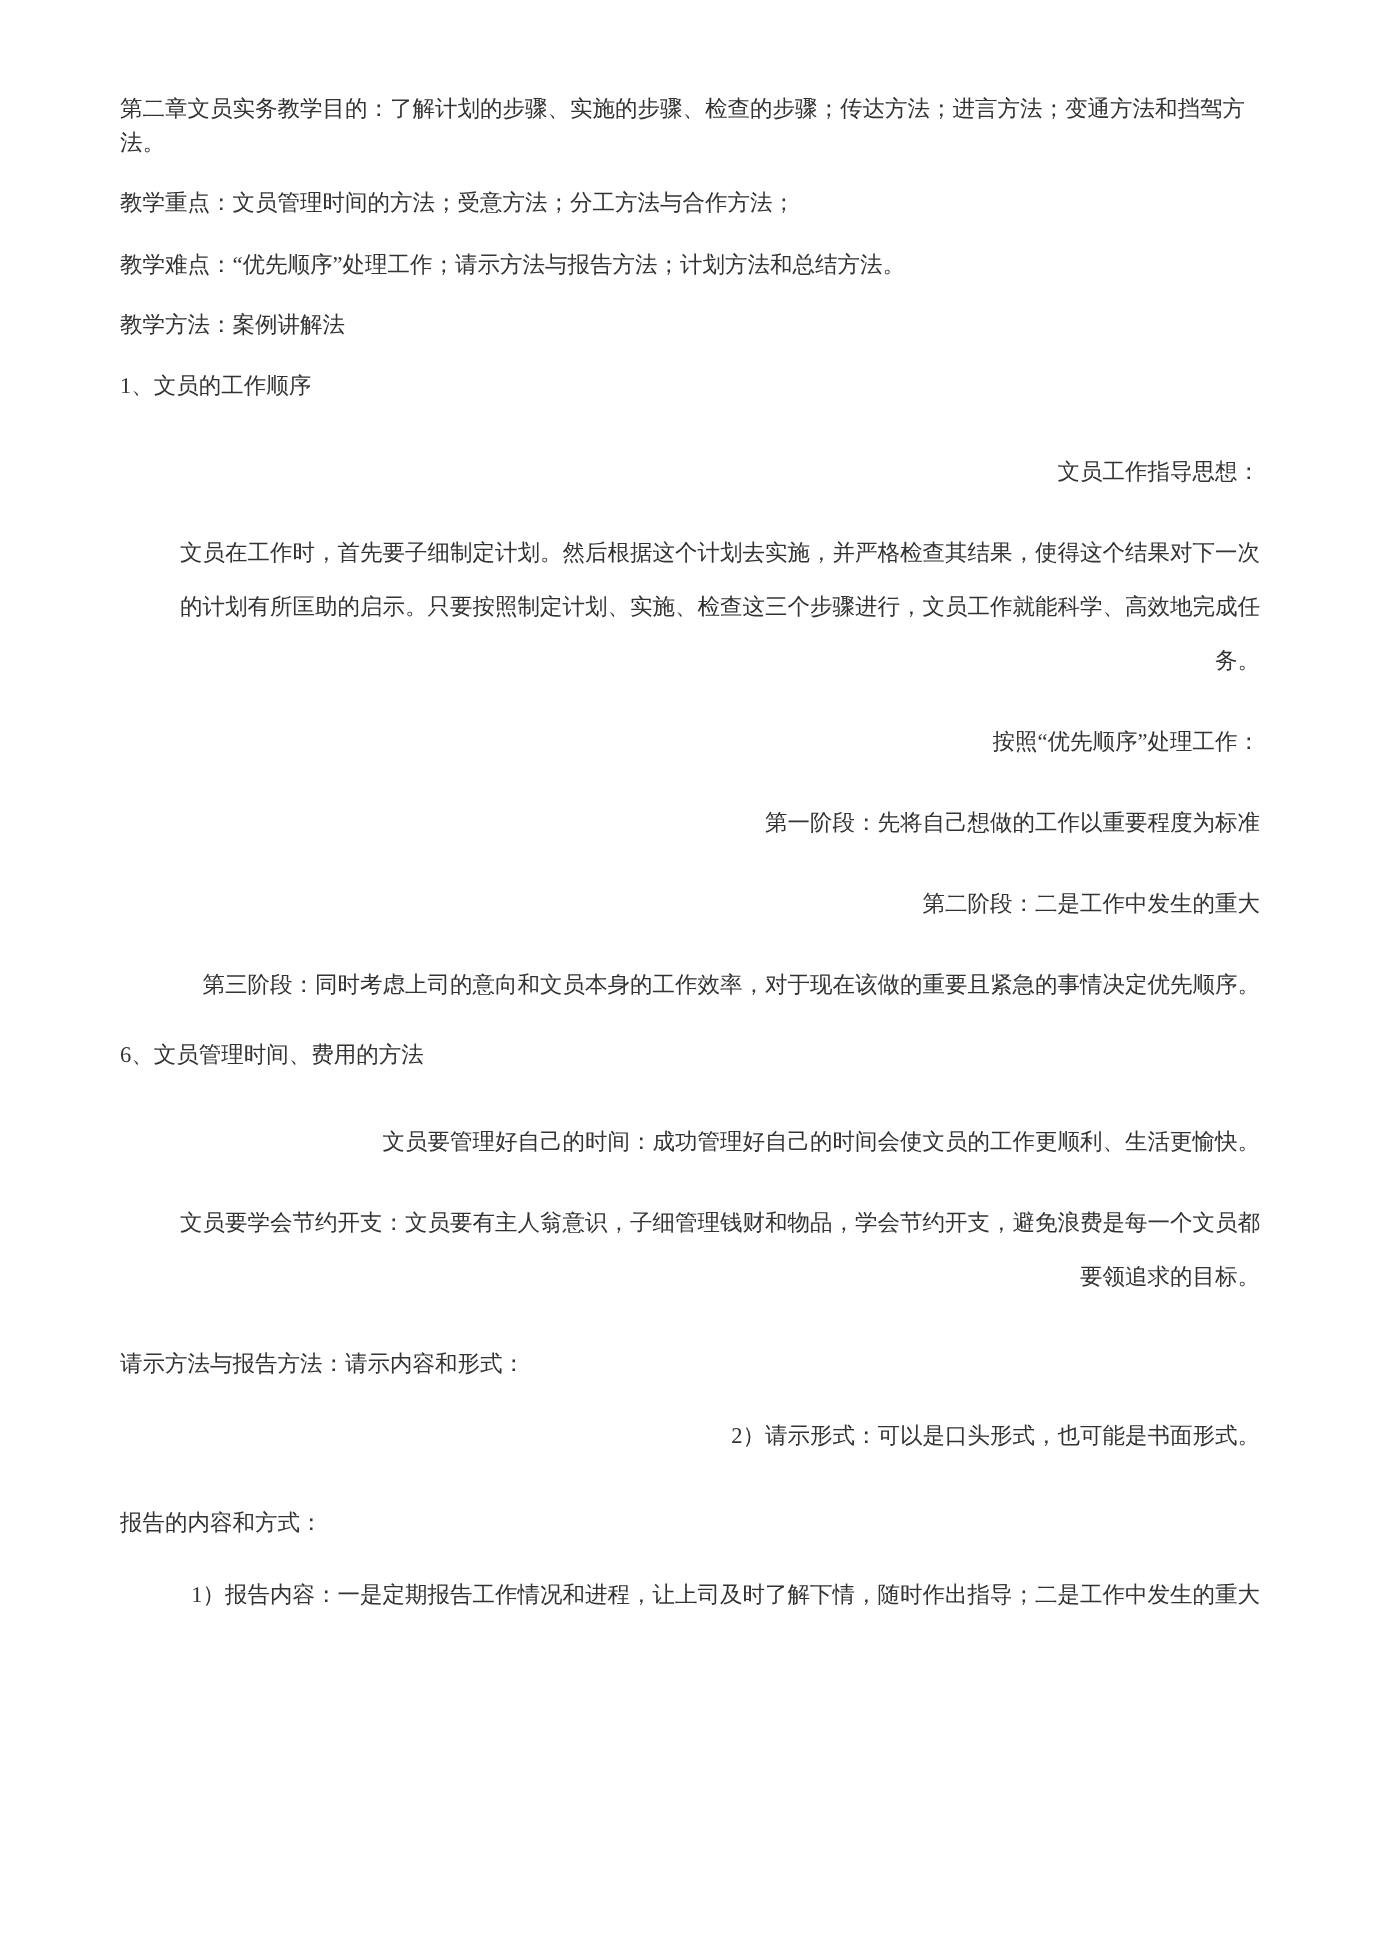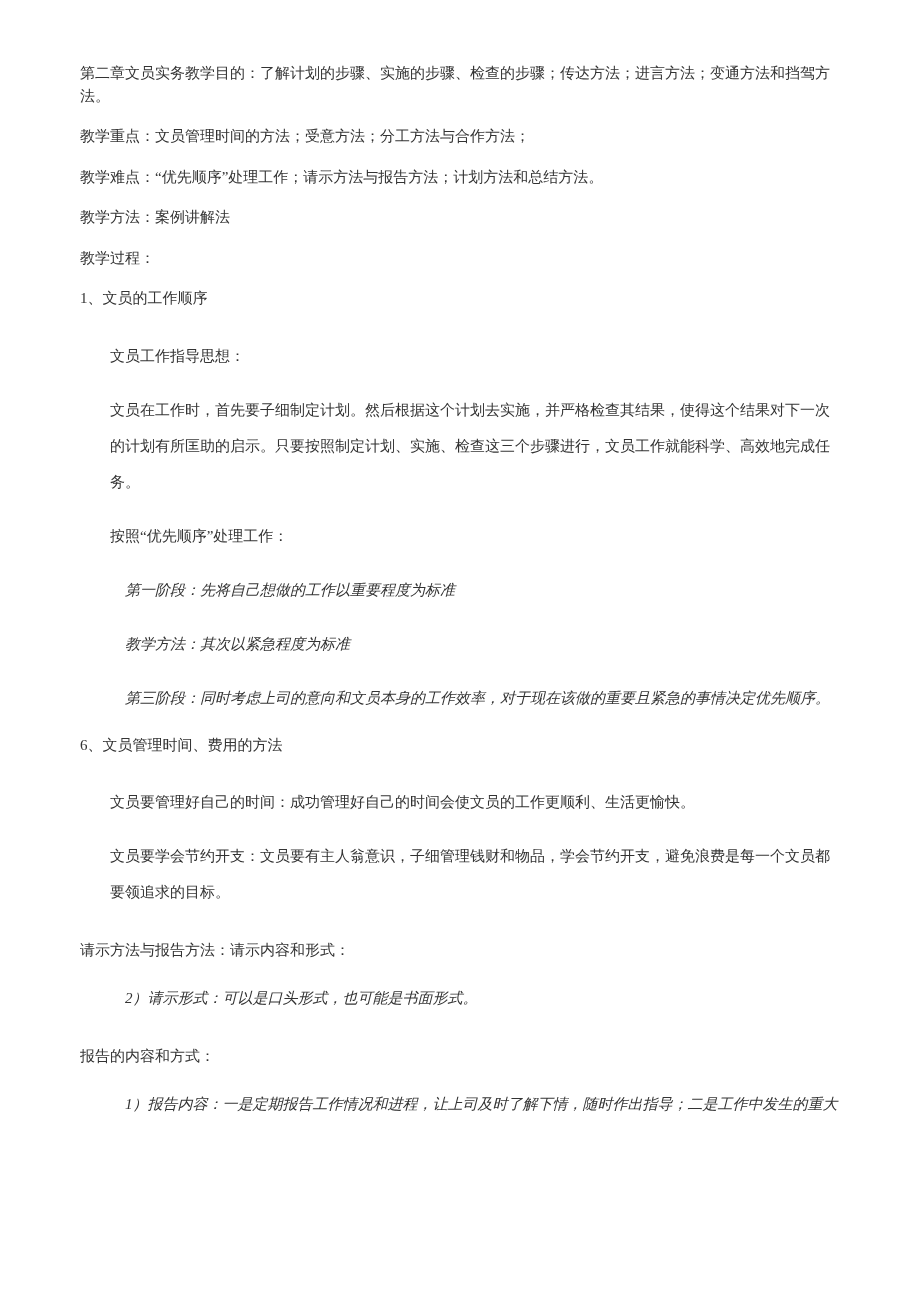--- a/index.html
+++ b/index.html
@@ -16,53 +16,53 @@
     width: 920px;
   }
   .para {
     font-size: 15px;
     line-height: 1.5;
     margin: 0 0 18px 0;
   }
   .spacer-sm { height: 10px; }
   .spacer-md { height: 22px; }
   .indent-1 { padding-left: 2em; }
-  .indent-2 { padding-left: 3em; font-style: italic; }
+  .indent-2 { padding-left: 3em; }
   .wide-line {
     line-height: 2.4;
+    text-align: right;
   }
   .tight-line {
     line-height: 1.6;
     font-family: Liberation Serif, serif;
   }
 </style>
 </head>
 <body>
 
 <div class="page">
 
 
   <div class="spacer-md"></div>
 
   <p class="para">第二章文员实务教学目的：了解计划的步骤、实施的步骤、检查的步骤；传达方法；进言方法；变通方法和挡驾方法。</p>
   <p class="para">教学重点：文员管理时间的方法；受意方法；分工方法与合作方法；</p>
   <p class="para">教学难点：“优先顺序”处理工作；请示方法与报告方法；计划方法和总结方法。</p>
   <p class="para">教学方法：案例讲解法</p>
-  <p class="para">教学过程：</p>
 
   <p class="para">1、文员的工作顺序</p>
 
   <div class="spacer-sm"></div>
 
   <p class="para indent-1 wide-line">文员工作指导思想：</p>
   <p class="para indent-1 wide-line">文员在工作时，首先要子细制定计划。然后根据这个计划去实施，并严格检查其结果，使得这个结果对下一次的计划有所匡助的启示。只要按照制定计划、实施、检查这三个步骤进行，文员工作就能科学、高效地完成任务。</p>
 
   <p class="para indent-1 wide-line">按照“优先顺序”处理工作：</p>
   <p class="para indent-2 wide-line">第一阶段：先将自己想做的工作以重要程度为标准</p>
-  <p class="para indent-2 wide-line">教学方法：其次以紧急程度为标准</p>
+  <p class="para indent-2 wide-line">第二阶段：二是工作中发生的重大</p>
   <p class="para indent-2 wide-line">第三阶段：同时考虑上司的意向和文员本身的工作效率，对于现在该做的重要且紧急的事情决定优先顺序。</p>
 
   <p class="para">6、文员管理时间、费用的方法</p>
 
   <div class="spacer-sm"></div>
 
   <p class="para indent-1 wide-line">文员要管理好自己的时间：成功管理好自己的时间会使文员的工作更顺利、生活更愉快。</p>
   <p class="para indent-1 wide-line" style="text-indent:-0em;">文员要学会节约开支：文员要有主人翁意识，子细管理钱财和物品，学会节约开支，避免浪费是每一个文员都要领追求的目标。</p>
 
 

